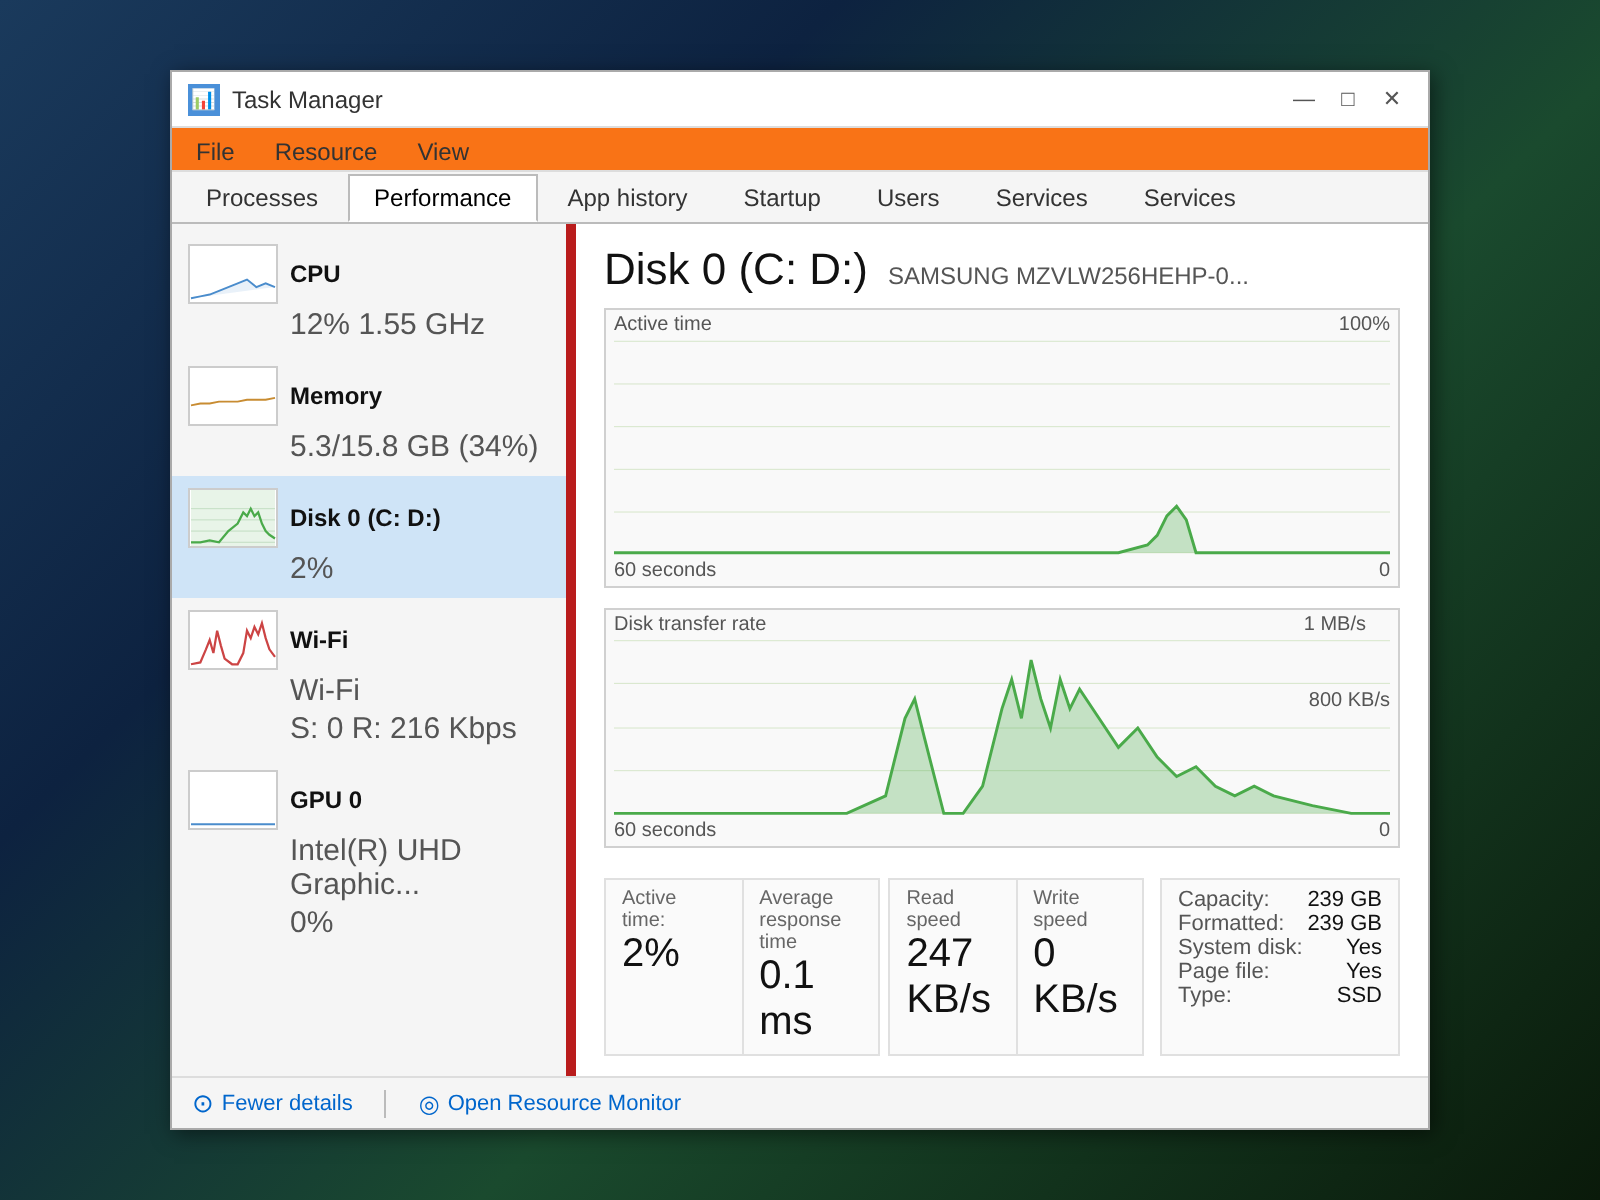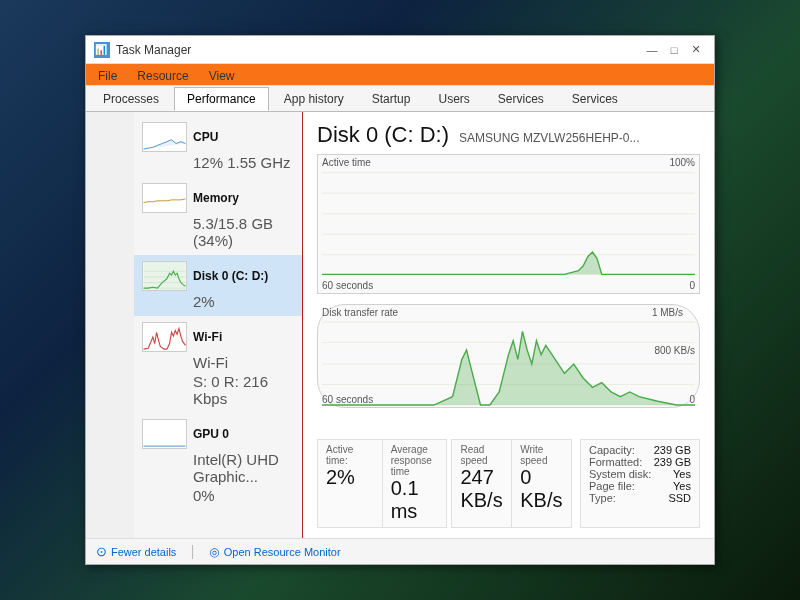--- a/index.html
+++ b/index.html
@@ -98,26 +98,25 @@
       border: 1px solid #bbb;
       border-bottom: 1px solid #ffffff;
       color: #000;
     }
     .content {
       display: flex;
       flex: 1;
       overflow: hidden;
     }
     .sidebar {
-      width: 169px;
+      width: 202px;
       background: #f5f5f5;
-      border-right: 1px solid #b91c1c;
+      border-right: 5px solid #b91c1c;
       overflow-y: auto;
       padding: 4px 0;
-      margin-left: 48px;
     }
     .sidebar-item {
       padding: 6px 8px;
       cursor: pointer;
       display: flex;
       flex-direction: column;
       gap: 2px;
     }
     .sidebar-item.active { background: #cfe4f7; }
     .sidebar-item-header {
@@ -408,21 +407,21 @@
             <line x1="0" y1="44" x2="400" y2="44" class="grid-line"></line>
             <line x1="0" y1="66" x2="400" y2="66" class="grid-line"></line>
             <line x1="0" y1="88" x2="400" y2="88" class="grid-line"></line>
             <line x1="0" y1="109" x2="400" y2="109" class="grid-line"></line>
 
             <polygon points="0,109 50,109 60,109 100,109 120,109 150,109 180,109 200,109 220,109 240,109 260,109 275,105 280,100 285,90 290,85 295,92 300,109 320,109 340,109 360,109 380,109 400,109 400,109 0,109" class="chart-fill"></polygon>
             <polyline points="0,109 50,109 60,109 100,109 120,109 150,109 180,109 200,109 220,109 240,109 260,109 275,105 280,100 285,90 290,85 295,92 300,109 320,109 340,109 360,109 380,109 400,109" class="chart-line"></polyline>
           </svg>
         </div>
 
-        <div class="chart-container" style="height: 104px; margin-top: 4px; border-radius: 28px;">
+        <div class="chart-container" style="height: 120px; margin-top: 4px;">
           <div class="chart-label">Disk transfer rate</div>
           <span style="position:absolute; right:16px; top:2px; font-size:10px; color:#555;">1 MB/s</span>
           <span style="position:absolute; right:4px; top:40px; font-size:10px; color:#555;">800 KB/s</span>
           <span style="position:absolute; left:4px; bottom:2px; font-size:10px; color:#555;">60 seconds</span>
           <span style="position:absolute; right:4px; bottom:2px; font-size:10px; color:#555;">0</span>
           <svg class="chart-svg" height="90" viewBox="0 0 400 90">
             <line x1="0" y1="0" x2="400" y2="0" class="grid-line"></line>
             <line x1="0" y1="22" x2="400" y2="22" class="grid-line"></line>
             <line x1="0" y1="45" x2="400" y2="45" class="grid-line"></line>
             <line x1="0" y1="67" x2="400" y2="67" class="grid-line"></line>

